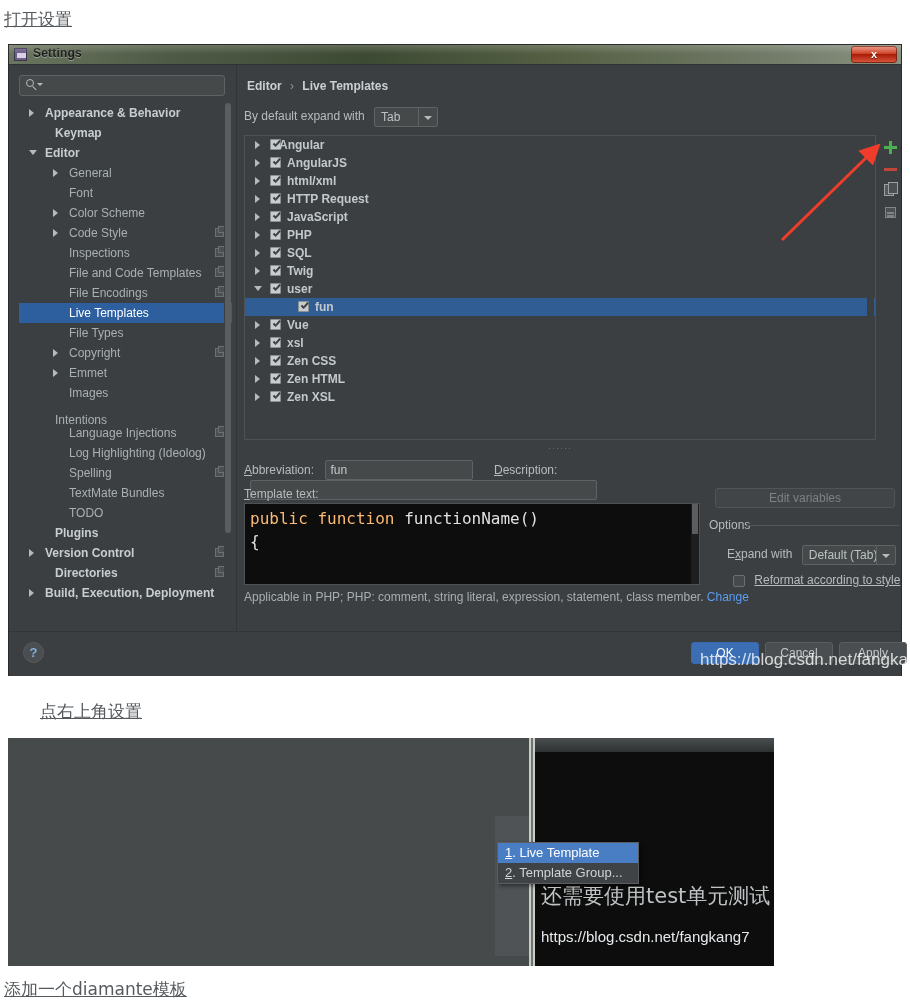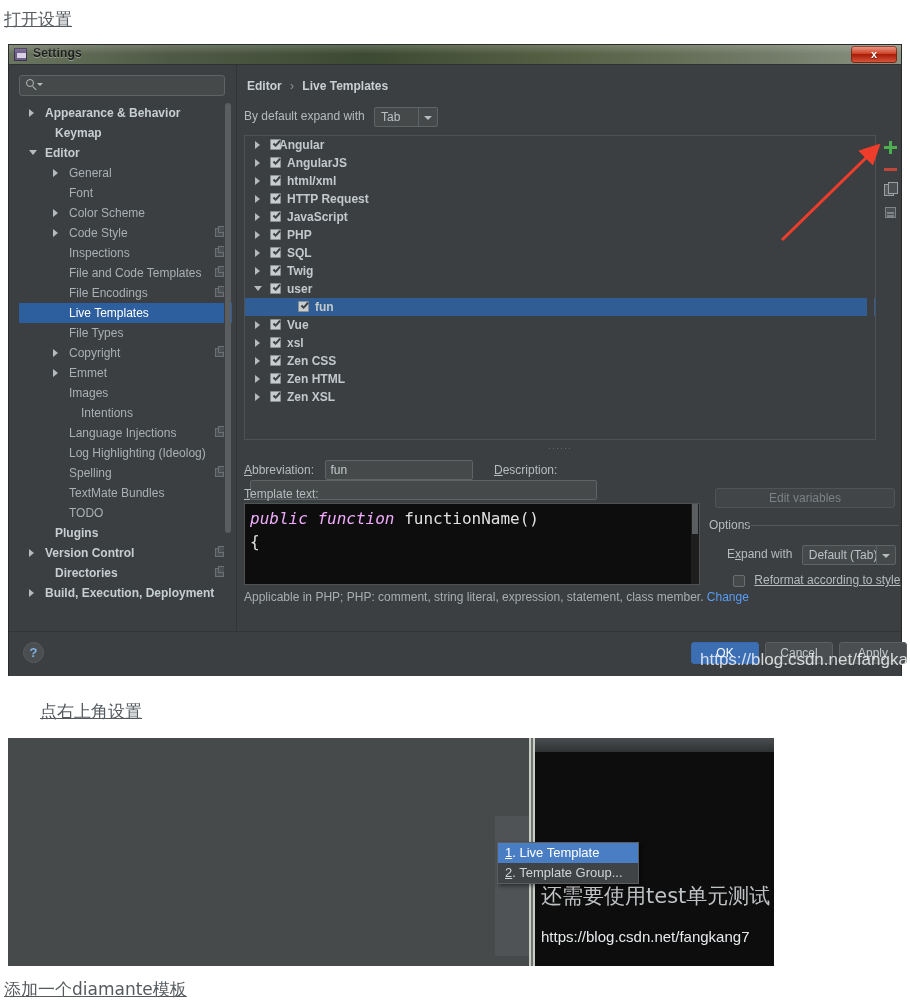--- a/index.html
+++ b/index.html
@@ -304,21 +304,21 @@
     width: 456px; height: 82px;
     background: #0d0d0d; border:1px solid #4e5254;
     box-sizing: border-box; overflow:hidden;
   }
   .code {
     position:absolute; left:5px; top:3px;
     font-family: "DejaVu Sans Mono", "Liberation Mono", monospace;
     font-size: 16px; line-height: 23px; color: #e0e0e0;
     white-space: pre;
   }
-  .kw { color: #f0abfc; font-style: italic; }
+  .kw { color: #fdba74; }
   .ed-scroll {
     position:absolute; right:0; top:0; width:8px; height:80px; background:#1e1e1e;
   }
   .ed-scroll .t { position:absolute; left:1px; top:0; width:6px; height:30px; background:#5a5e60; }
 
   .applicable {
     position: absolute; left: 5px; top: 525px;
     font-size: 12px; color: #a7aeb0;
   }
   .applicable a { color: #589df6; text-decoration: none; }
@@ -500,21 +500,21 @@
             <span class="cfg-ico"></span>
           </div>
           <div class="tree-row">
             <span class="arrow" style="left: 34px;"></span>
             <span class="lbl" style="left: 50px;">Emmet</span>
           </div>
           <div class="tree-row">
             <span class="lbl" style="left: 50px;">Images</span>
           </div>
           <div class="tree-row">
-            <span class="lbl" style="left: 62px;">Intentions</span>
+            <span class="lbl" style="left: 36px; margin-top: 7px;">Intentions</span>
           </div>
           <div class="tree-row">
             <span class="lbl" style="left: 50px;">Language Injections</span>
             <span class="cfg-ico"></span>
           </div>
           <div class="tree-row">
             <span class="lbl" style="left: 50px;">Log Highlighting (Ideolog)</span>
           </div>
           <div class="tree-row">
             <span class="lbl" style="left: 50px;">Spelling</span>

